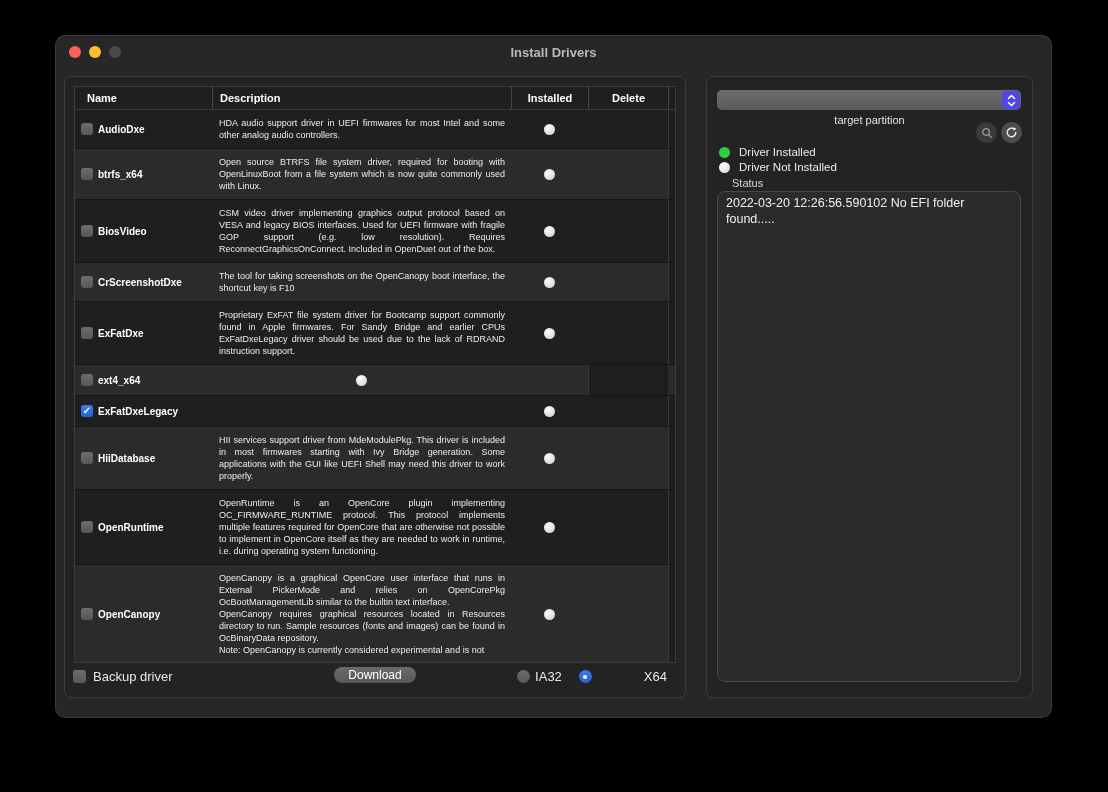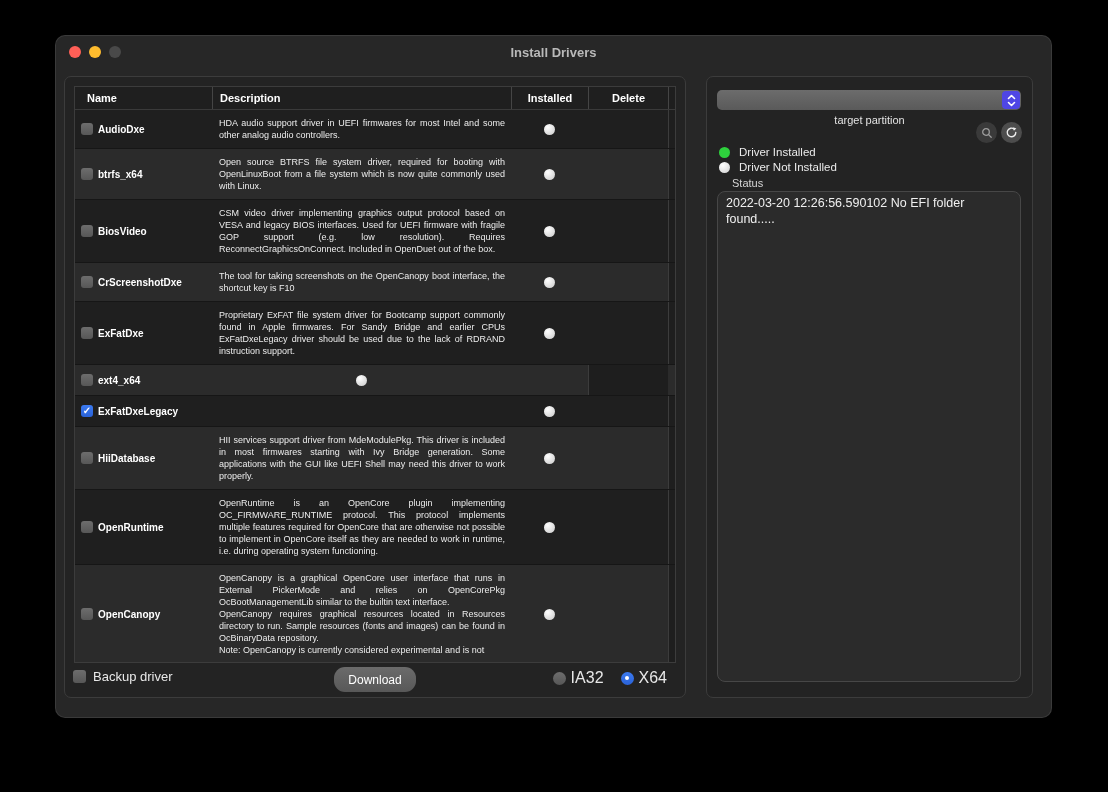--- a/index.html
+++ b/index.html
@@ -54,30 +54,30 @@
 
   .dot-installed { width:11px; height:11px; border-radius:50%;
     background:radial-gradient(circle at 35% 30%, #ffffff, #c8c8c8); }
 
   
   .lfooter { position:absolute; left:0; bottom:0; width:100%; height:36px; }
   .backup { position:absolute; left:8px; top:8px; display:flex; align-items:center; gap:7px; }
   .cb13 { width:13px; height:13px; border-radius:3px; background:linear-gradient(#6d6d6d,#575757); }
   .backup-label { color:#e8e8e8; font-size:13px; }
   .dl-btn { position:absolute; left:50%; top:6px; transform:translateX(-50%);
-    width:82px; height:25px; border-radius:11px; border:none;
+    width:82px; height:16px; border-radius:11px; border:none;
     background:linear-gradient(#6b6b6b,#585858); color:#fff; font-size:12px;
     font-family:"Liberation Sans", sans-serif; }
   .arch { position:absolute; right:18px; top:8px; display:flex; align-items:center; gap:5px; }
   .radio { width:13px; height:13px; border-radius:50%; background:linear-gradient(#6d6d6d,#575757); position:relative; }
   .radio.checked { background:linear-gradient(#3b7af0,#2a62d8); }
   .radio.checked::after { content:""; position:absolute; left:4.5px; top:4.5px; width:4px; height:4px;
     border-radius:50%; background:#fff; }
-  .arch-label { color:#e8e8e8; font-size:16px; margin-right:12px; }
-  .arch-label:last-child { margin-right:0; }
+  .arch-label { color:#e8e8e8; font-size:13px; margin-right:12px; }
+  .arch-label:last-child { margin-right:0;margin-left:47px; }
 
   
   .combo { position:absolute; left:10px; top:13px; width:304px; height:20px; border-radius:5px;
     background:linear-gradient(#6c6c6c,#5a5a5a); }
   .combo-value { position:absolute; left:8px; top:3px; font-size:11px; color:#fff; }
   .stepper { position:absolute; right:1px; top:1px; width:18px; height:18px; border-radius:4px;
     background:#4f46e5; display:flex; align-items:center; justify-content:center; }
   .tp-label { position:absolute; left:0; width:100%; top:37px; text-align:center;
     font-size:11px; font-weight:400; color:#e2e2e2; }
   .round-btn { position:absolute; width:21px; height:21px; border-radius:50%; border:none;

